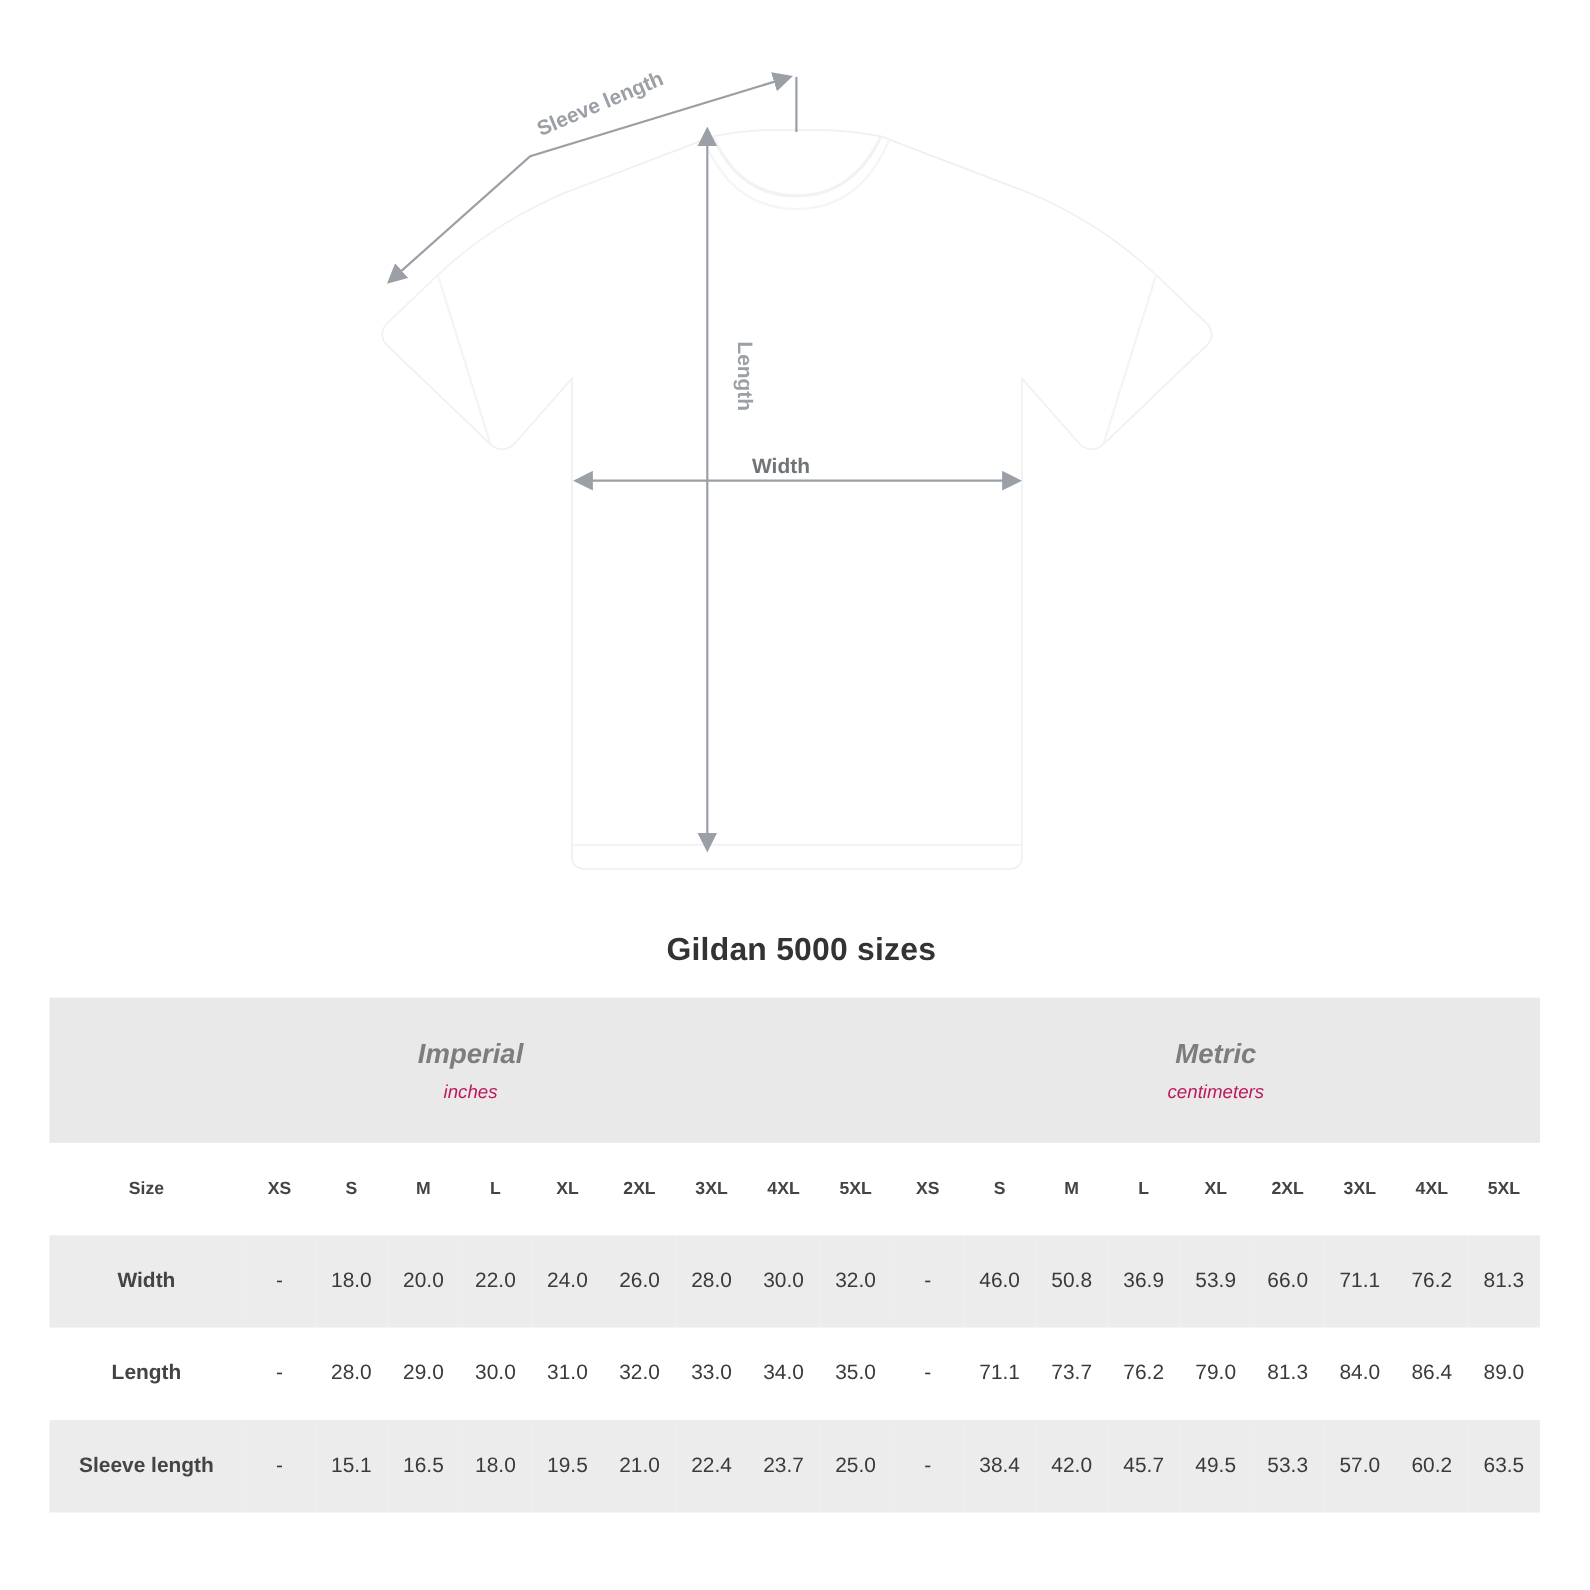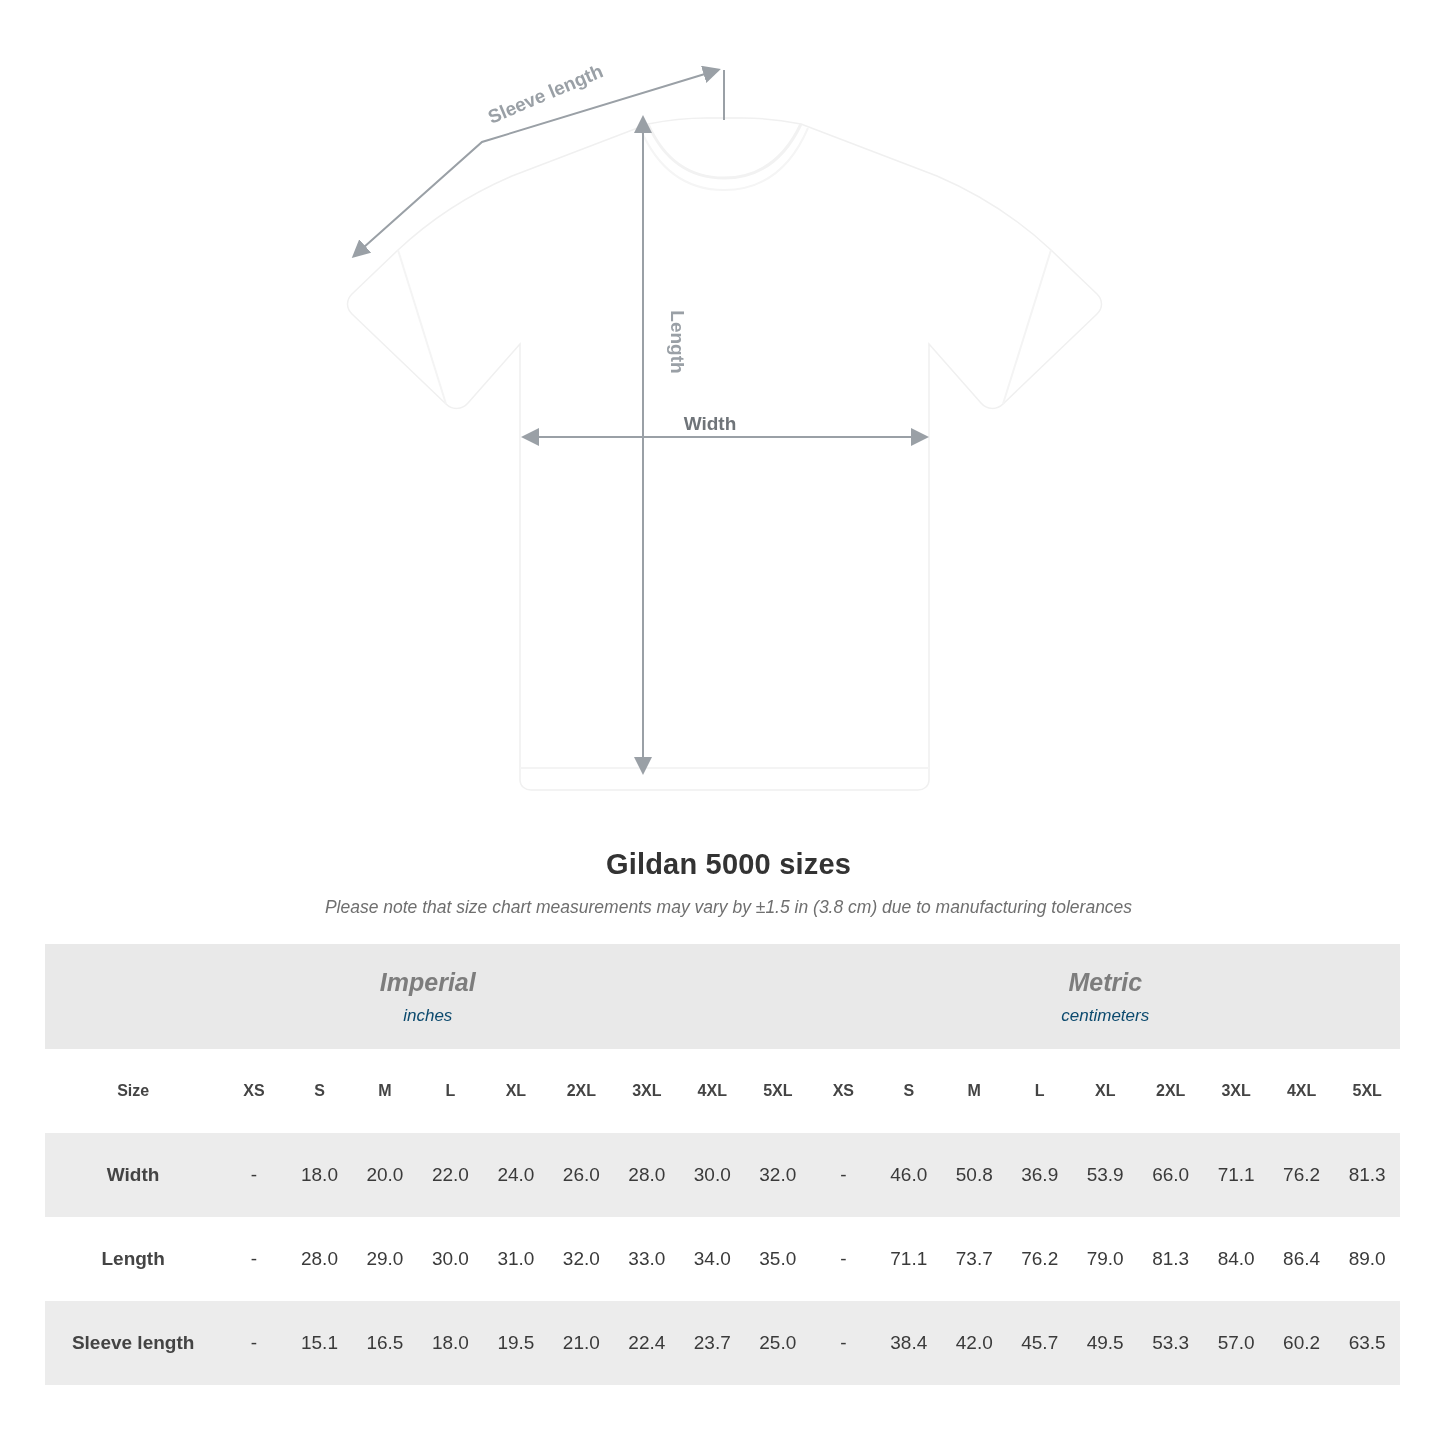--- a/index.html
+++ b/index.html
@@ -58,34 +58,34 @@
     border-collapse: collapse;
     width: 1355px;
     table-layout: fixed;
   }
   table.size-table td, table.size-table th {
     padding: 0;
     text-align: center;
     vertical-align: middle;
   }
   .unit-head {
-    height: 105px;
+    height: 132px;
     background: #e9e9e9;
   }
   .unit-head .unit-name {
     font-size: 25px;
     font-style: italic;
     font-weight: bold;
     color: #7d7d7d;
     line-height: 1.25;
   }
   .unit-head .unit-sub {
     font-size: 17px;
     font-style: italic;
-    color: #0c4a6e;
+    color: #be185d;
     margin-top: 8px;
   }
   .hdr-row td {
     height: 84px;
     font-size: 16px;
     font-weight: bold;
     color: #444444;
     background: #ffffff;
   }
   .hdr-row td.row-label {
@@ -176,21 +176,20 @@
 
       <g>
         <line x1="524" y1="437" x2="926" y2="437" stroke="#9aa0a6" stroke-width="2" marker-start="url(#arrowStart)" marker-end="url(#arrowEnd)"></line>
       </g>
       <text x="710" y="430" font-family="Liberation Sans, sans-serif" font-size="19" font-weight="bold" fill="#6f7479" text-anchor="middle">Width</text>
     </svg>
   </div>
 
   <div class="title-block">
     <div class="chart-title">Gildan 5000 sizes</div>
-    <div class="chart-note">Please note that size chart measurements may vary by ±1.5 in (3.8 cm) due to manufacturing tolerances</div>
   </div>
 
   <div class="table-wrap">
     <table class="size-table">
       <colgroup>
         <col class="row-label">
         <col class="size-col">
           <col class="size-col">
           <col class="size-col">
           <col class="size-col">

